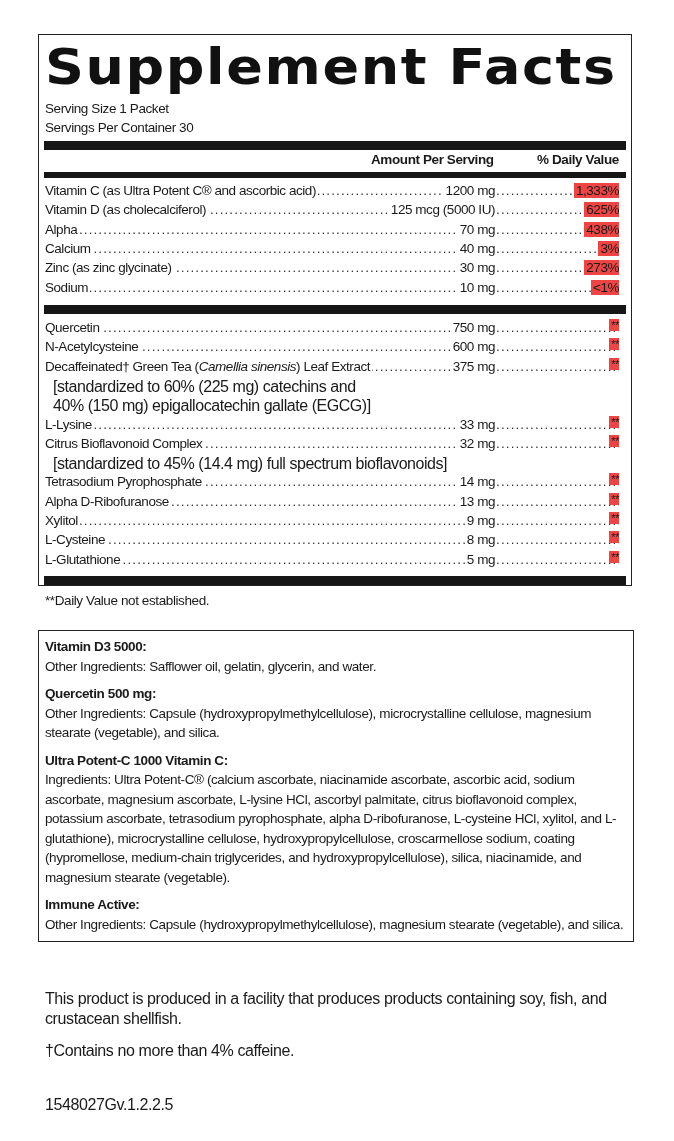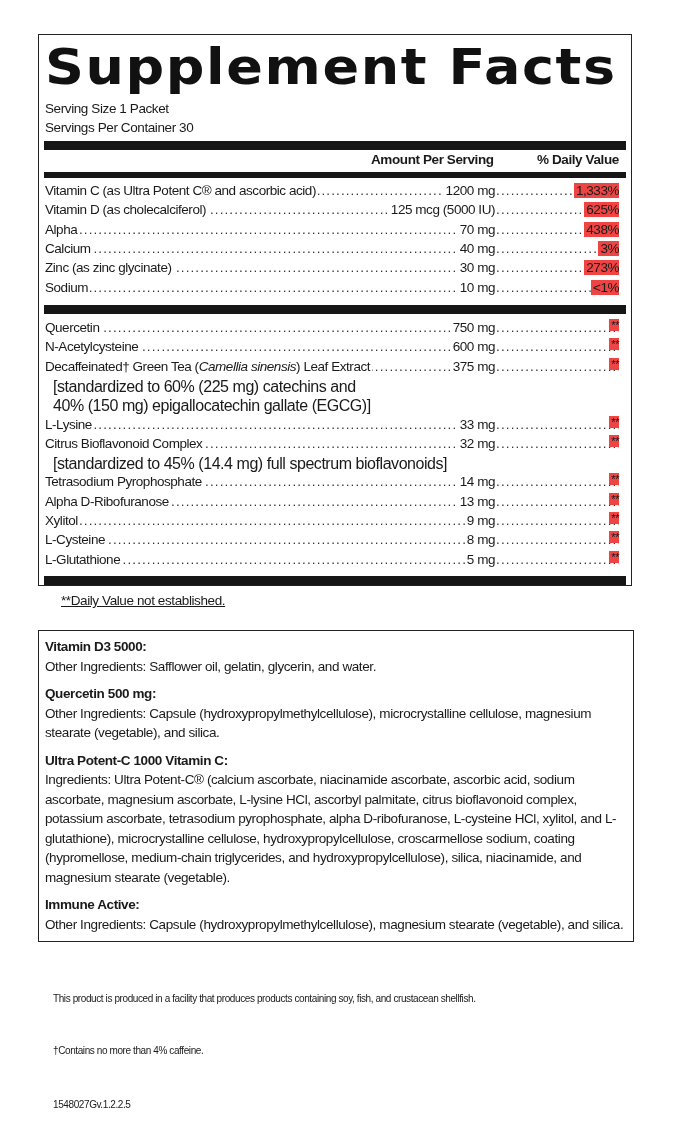--- a/index.html
+++ b/index.html
@@ -15,26 +15,26 @@
   .hdr { position: absolute; top: 117px; font-weight: bold; font-size: 13.5px; letter-spacing: -0.4px; text-align: right; }
   .row { position: absolute; left: 6px; width: 580px; height: 19px; font-size: 13.5px;
          letter-spacing: -0.45px; white-space: nowrap; }
   .row .name { position: absolute; left: 0; top: 0; background: #fff; padding-right: 2px; z-index: 2; }
   .row .amt  { position: absolute; right: 128px; top: 0; background: #fff; padding: 0 2px; z-index: 2; text-align: center; }
   .row .dv   { position: absolute; right: 6px; top: 0; background: #ef4444; padding-left: 2px; z-index: 2; }
   .row .dots { position: absolute; left: 0; right: 6px; top: 0; overflow: hidden; color: #333;
                letter-spacing: 1.1px; z-index: 1; }
   .row .dv.star { font-size: 11px; top: -1px; }
   .sub { position: absolute; left: 14px; font-size: 16px; letter-spacing: -0.45px; white-space: nowrap; }
-  .foot { position: absolute; left: 22px; top: 558px; font-size: 13.5px; letter-spacing: -0.4px; text-decoration: underline; }
+  .foot { position: absolute; left: 6px; top: 558px; font-size: 13.5px; letter-spacing: -0.4px; }
   .ing-box { position: absolute; left: 38px; top: 630px; width: 596px; height: 312px;
              border: 1.5px solid #222; box-sizing: border-box; padding: 6px 6px 0 6px; }
   .ing-block { margin-bottom: 8px; font-size: 13.5px; letter-spacing: -0.4px; line-height: 19.5px; }
   .ing-block .h { font-weight: bold; }
-  .below { position: absolute; left: 53px; width: 590px; font-size: 10px; letter-spacing: -0.4px; line-height: 19.5px; }
+  .below { position: absolute; left: 45px; width: 590px; font-size: 16px; letter-spacing: -0.4px; line-height: 19.5px; }
 </style>
 </head>
 <body>
 
 <div class="facts-box">
   <div class="title">Supplement Facts</div>
   <div class="serv" style="top:66px">Serving Size 1 Packet</div>
   <div class="serv" style="top:85px">Servings Per Container 30</div>
   <div class="bar" style="top:106px;height:9px"></div>
   <div class="hdr" style="left:332px">Amount Per Serving</div>

